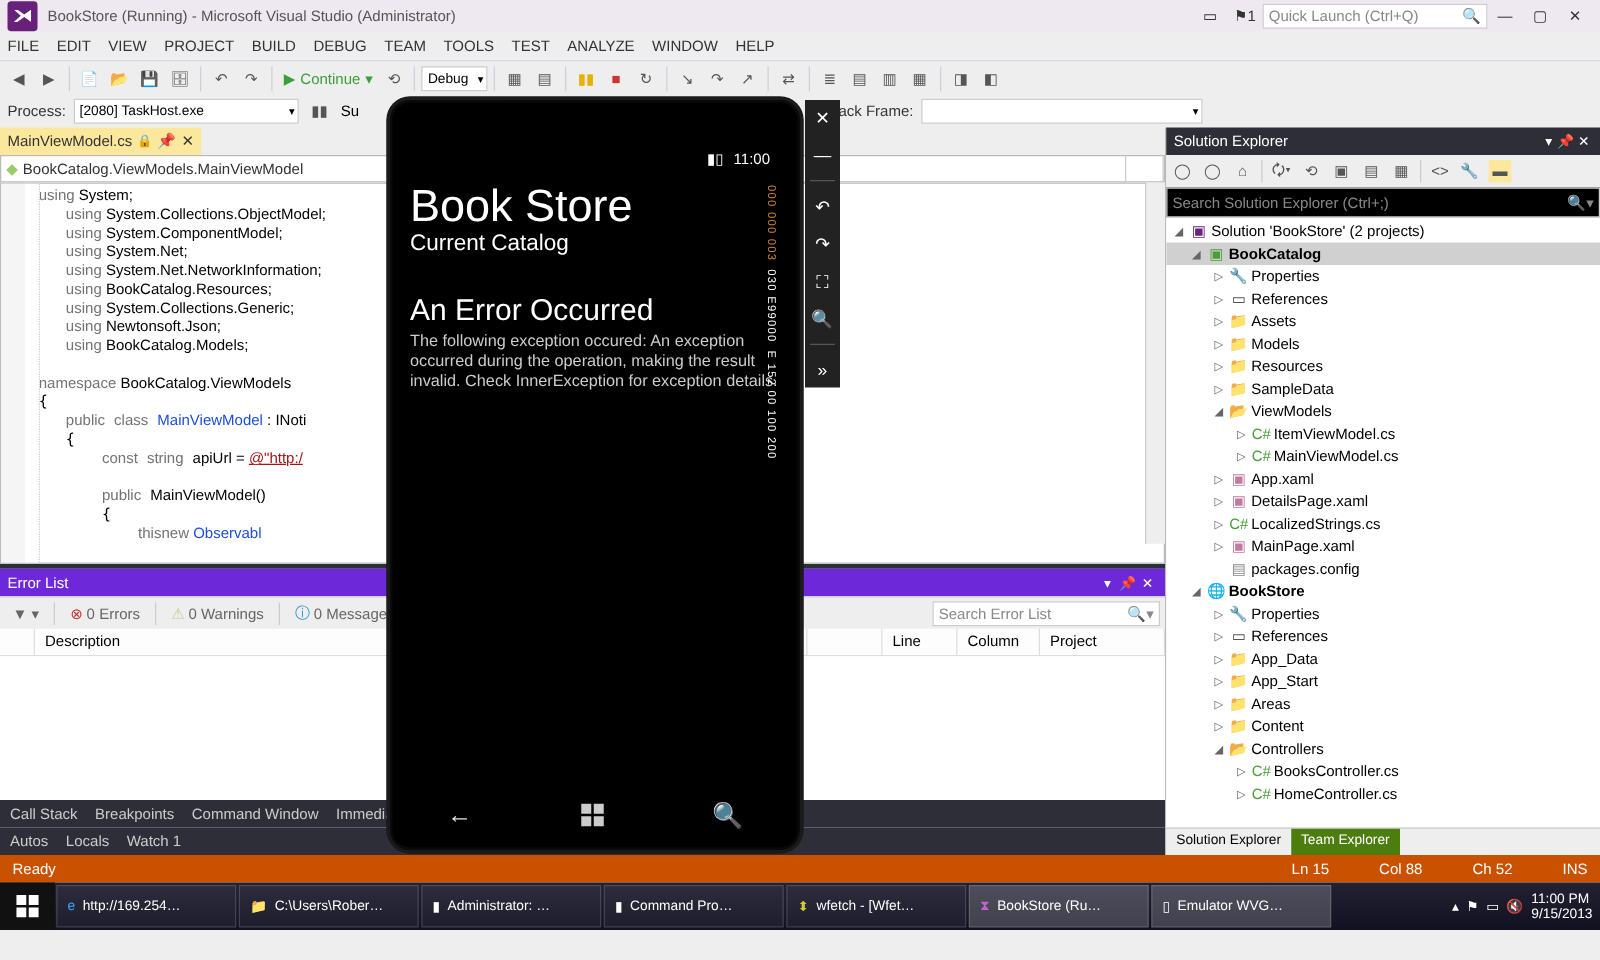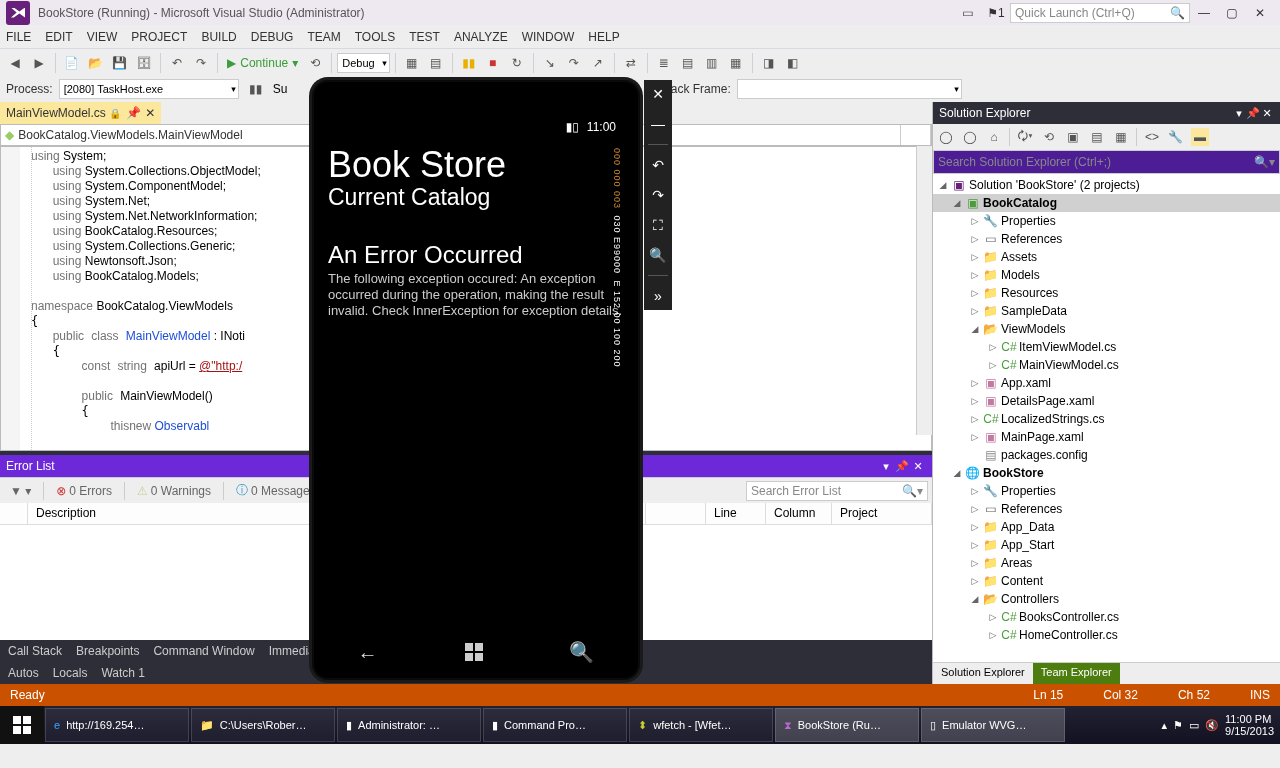--- a/index.html
+++ b/index.html
@@ -93,21 +93,21 @@
 .taskbar .task.active { background:rgba(255,255,255,0.2);}
 .taskbar .tray { margin-left:auto; display:flex; align-items:center; color:#fff; gap:6px; padding:0 6px; font-size:11px;}
 .taskbar .clock { text-align:left; line-height:12px;}
 
 
 .solex-header { height:22px; background:#2e2e38; color:#fff; padding:0 6px; display:flex; align-items:center;}
 .solex-header .spacer{flex:1;}
 .solex-header .icon{width:14px; text-align:center; font-size:11px;}
 .solex-toolbar { height:26px; background:#eee; display:flex; align-items:center; gap:6px; padding:0 4px;}
 .solex-toolbar .btn{width:18px;height:18px;display:flex;align-items:center;justify-content:center;color:#555;}
-.solex-search { height:24px; border:1px solid #ccc;background:#4c1d95; display:flex; align-items:center; padding:0 4px; color:#888;}
+.solex-search { height:24px; border:1px solid #ccc;background:#000000; display:flex; align-items:center; padding:0 4px; color:#888;}
 .solex-search .icon { margin-left:auto;}
 .tree { flex:1; overflow:auto; background:#fff; padding:2px 0; font-size:12px; }
 .tree .row { display:flex; align-items:center; height:18px; padding-left:4px; gap:2px;}
 .tree .row.sel { background:#d0d0d0;}
 .tree .tw { width:12px; text-align:center; color:#666; font-size:9px;}
 .tree .icon { width:16px; text-align:center;}
 .tree .icon.folder{color:#e8b04a;}
 .tree .icon.cs{color:#4a9e3a;}
 .tree .icon.ref{color:#555;}
 .tree .icon.sln{color:#68217a;}
@@ -115,21 +115,21 @@
 .tree .icon.conf{color:#888;}
 .solex-tabs { height:22px; background:#eee; border-top:1px solid #ccc; display:flex;}
 .solex-tabs div{ padding:3px 8px; font-size:11px;}
 .solex-tabs .active{ background:#4d7c0f; color:#fff;}
 
 
 .phone { position:absolute; left:312px; top:80px; width:328px; height:600px; background:#000; border:2px solid #0a0a0a; border-radius:16px; box-shadow:0 0 0 3px #1a1a1a; }
 .phone .screen { position:absolute; left:14px; right:14px; top:36px; bottom:52px; background:#000; color:#fff; font-family:"Segoe UI Light","Segoe UI"; }
 .phone .status { position:absolute; top:2px; right:8px; font-size:12px; color:#fff; display:flex; gap:8px; align-items:center;}
 .phone .title1 { font-size:36px; font-weight:200; margin:26px 0 0 0;}
-.phone .title2 { font-size:23px; font-weight:300; margin-top:-2px;}
+.phone .title2 { font-size:18px; font-weight:300; margin-top:-2px;}
 .phone .err-h { font-size:24px; font-weight:300; margin-top:30px;}
 .phone .err-b { font-size:13px; color:#ccc; margin-top:2px; line-height:16px;}
 .phone .perf { position:absolute; right:2px; top:30px; writing-mode:vertical-rl; font-size:9px; font-family:Consolas,monospace; letter-spacing:1px;}
 .phone .perf .r{color:#c83;}
 .phone .navbtns { position:absolute; bottom:10px; left:0; right:0; height:32px; display:flex; justify-content:space-around; align-items:center;}
 .phone .navbtns div{color:#ddd; font-size:20px;}
 .phone .navbtns .win { width:18px; height:18px; display:grid; grid-template-columns:1fr 1fr; grid-template-rows:1fr 1fr; gap:2px;}
 .phone .navbtns .win span{background:#ccc;}
 
 
@@ -487,21 +487,21 @@
       <div>Solution Explorer</div>
       <div class="active">Team Explorer</div>
     </div>
   </div>
 </div>
 
 <div class="statusbar">
   <span>Ready</span>
   <div class="spacer"></div>
   <span>Ln 15</span>
-  <span>Col 32</span>
+  <span>Col 88</span>
   <span>Ch 52</span>
   <span>INS</span>
 </div>
 
 <div class="taskbar">
   <div class="start">
     <svg width="18" height="18">
         <rect x="0" y="0" width="8" height="8"></rect>
         <rect x="10" y="0" width="8" height="8"></rect>
         <rect x="0" y="10" width="8" height="8"></rect>

